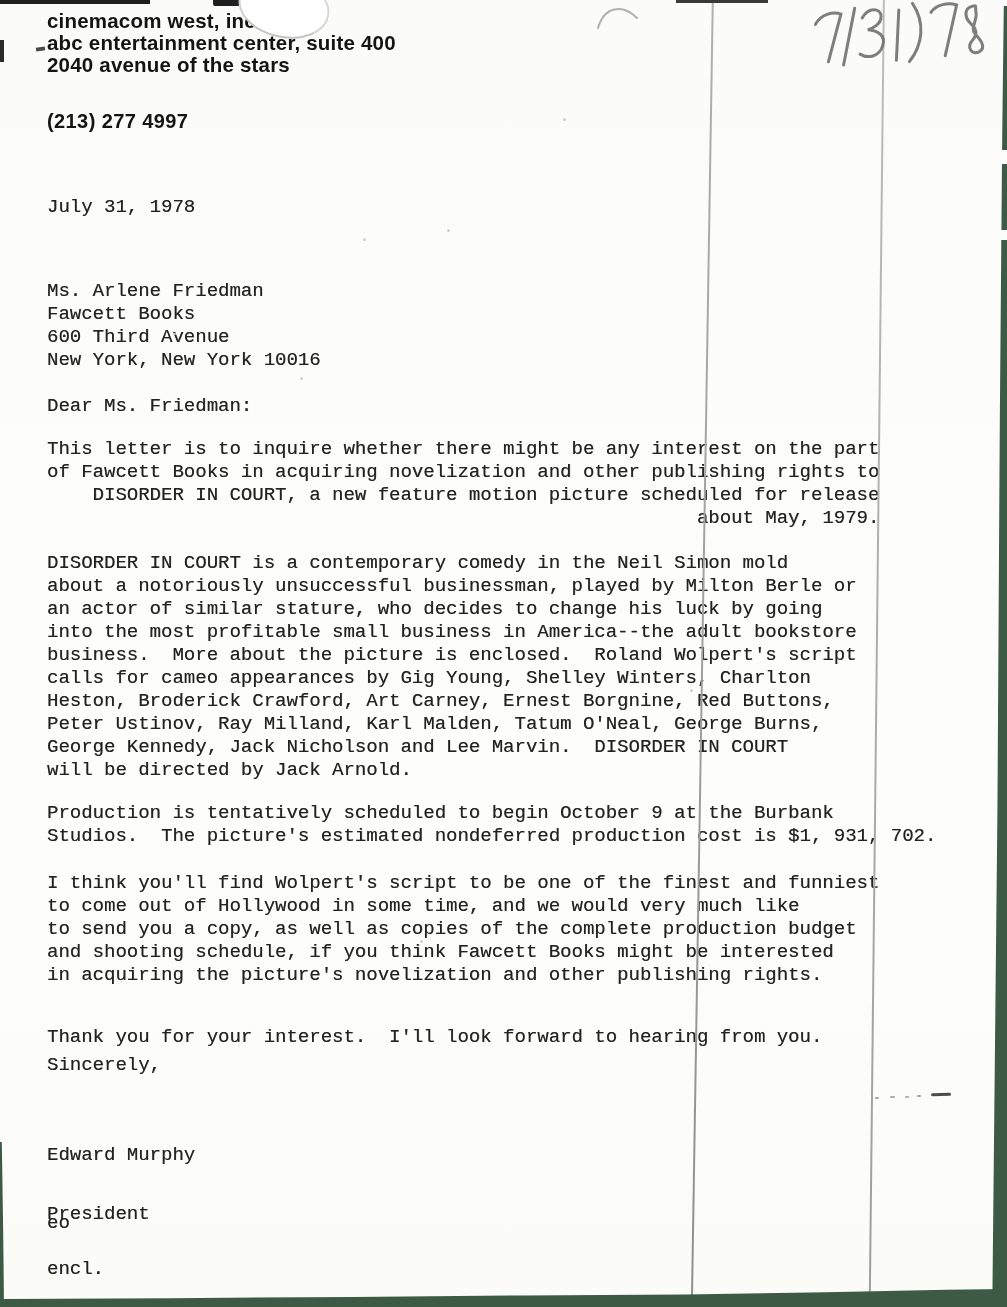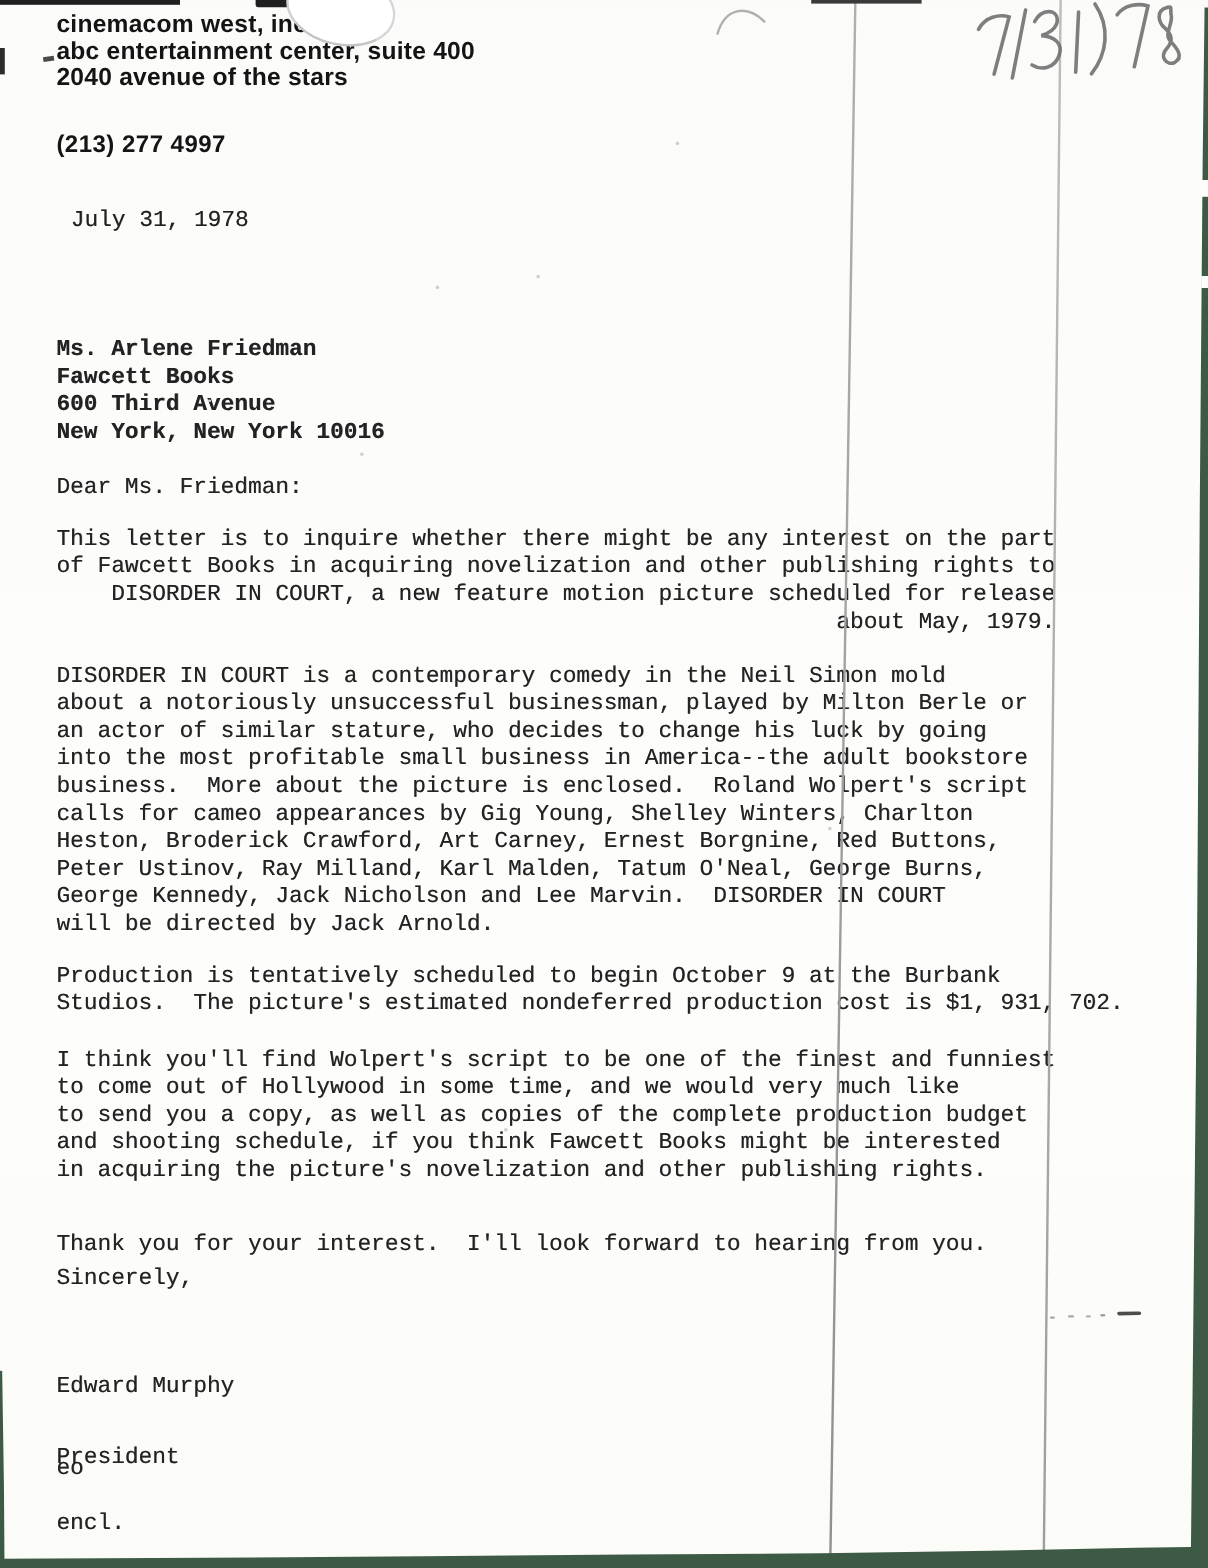--- a/index.html
+++ b/index.html
@@ -51,22 +51,22 @@
   .curl{
     position:absolute;left:238px;top:-24px;width:88px;height:58px;
     background:#fff;border-radius:50%;z-index:3;
     border:2px solid;border-color:transparent #d6d6d6 #c4c4c4 #d0d0d0;
     transform:rotate(12deg);
   }
   .arc{position:absolute;z-index:2;}
   .speck{position:absolute;border-radius:50%;background:#d0d0ce;z-index:1;}
   .mark{position:absolute;z-index:2;border-radius:2px;}
   
-  .b-date{top:172px;margin-left:12px;}
-  .b-recipient{top:280px;font-weight:bold;}
+  .b-date{top:196px;}
+  .b-recipient{top:280px;}
   .b-salutation{top:395px;}
   .b-p0{top:438px;text-align:right;}
   .b-p1{top:552px;}
   .b-p2{top:802px;}
   .b-p3{top:872px;}
   .b-p4{top:1010px;margin-top:16px;}
   .b-closing{top:1054px;}
   .b-sname{top:1144px;}
   .b-stitle{top:1167px;margin-top:36px;}
   .b-initials{top:1212px;}

